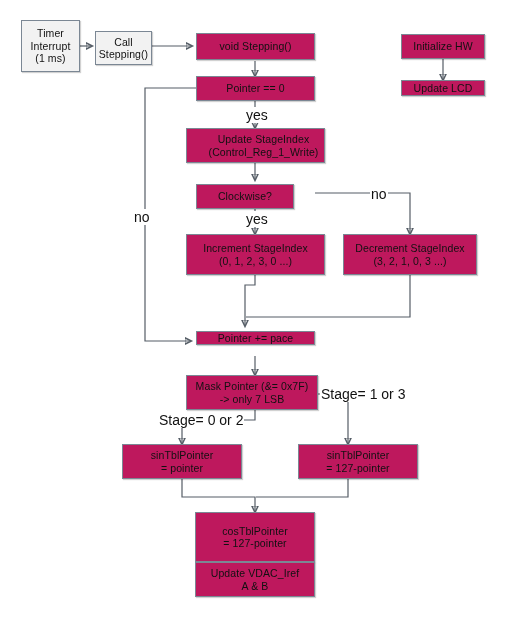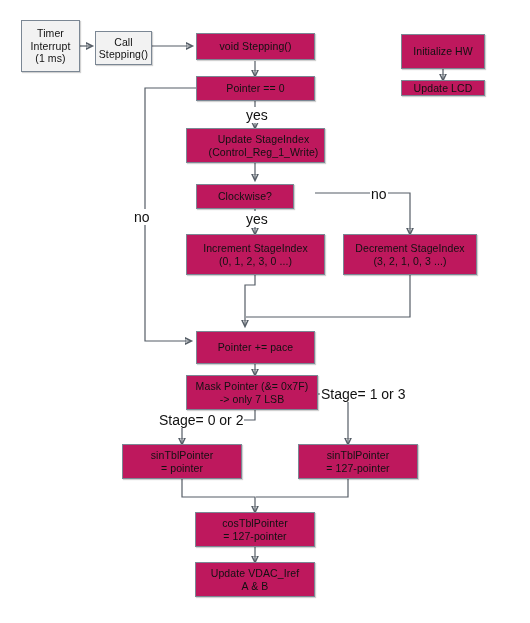--- a/index.html
+++ b/index.html
@@ -139,50 +139,50 @@
   <div class="node" style="left:186px; top:234px; width:139px; height:41px;">
     <span class="ln">Increment StageIndex</span>
     <span class="ln">(0, 1, 2, 3, 0 ...)</span>
   </div>
 
   <div class="node" style="left:343px; top:234px; width:134px; height:41px;">
     <span class="ln">Decrement StageIndex</span>
     <span class="ln">(3, 2, 1, 0, 3 ...)</span>
   </div>
 
-  <div class="node" style="left:196px; top:331px; width:119px; height:33px;">
+  <div class="node" style="left:196px; top:331px; width:119px; height:14px;">
     <span class="ln">Pointer += pace</span>
   </div>
 
   <div class="node" style="left:186px; top:375px; width:132px; height:35px;">
     <span class="ln">Mask Pointer (&amp;= 0x7F)</span>
     <span class="ln">-&gt; only 7 LSB</span>
   </div>
 
   <div class="node" style="left:122px; top:444px; width:120px; height:35px;">
     <span class="ln">sinTblPointer</span>
     <span class="ln">= pointer</span>
   </div>
 
   <div class="node" style="left:298px; top:444px; width:120px; height:35px;">
     <span class="ln">sinTblPointer</span>
     <span class="ln">= 127-pointer</span>
   </div>
 
-  <div class="node" style="left:195px; top:512px; width:120px; height:35px;">
+  <div class="node" style="left:195px; top:512px; width:120px; height:50px;">
     <span class="ln">cosTblPointer</span>
     <span class="ln">= 127-pointer</span>
   </div>
 
   <div class="node" style="left:195px; top:562px; width:120px; height:35px;justify-content:center;">
     <span class="ln">Update VDAC_Iref</span>
     <span class="ln">A &amp; B</span>
   </div>
 
-  <div class="node" style="left:401px; top:34px; width:84px; height:35px;">
+  <div class="node" style="left:401px; top:34px; width:84px; height:25px;">
     <span class="ln">Initialize HW</span>
   </div>
 
   <div class="node" style="left:401px; top:80px; width:84px; height:16px;">
     <span class="ln">Update LCD</span>
   </div>
 
   <div class="edge-label" style="left:245px; top:107px;">yes</div>
   <div class="edge-label" style="left:133px; top:209px;">no</div>
   <div class="edge-label" style="left:245px; top:211px;">yes</div>

